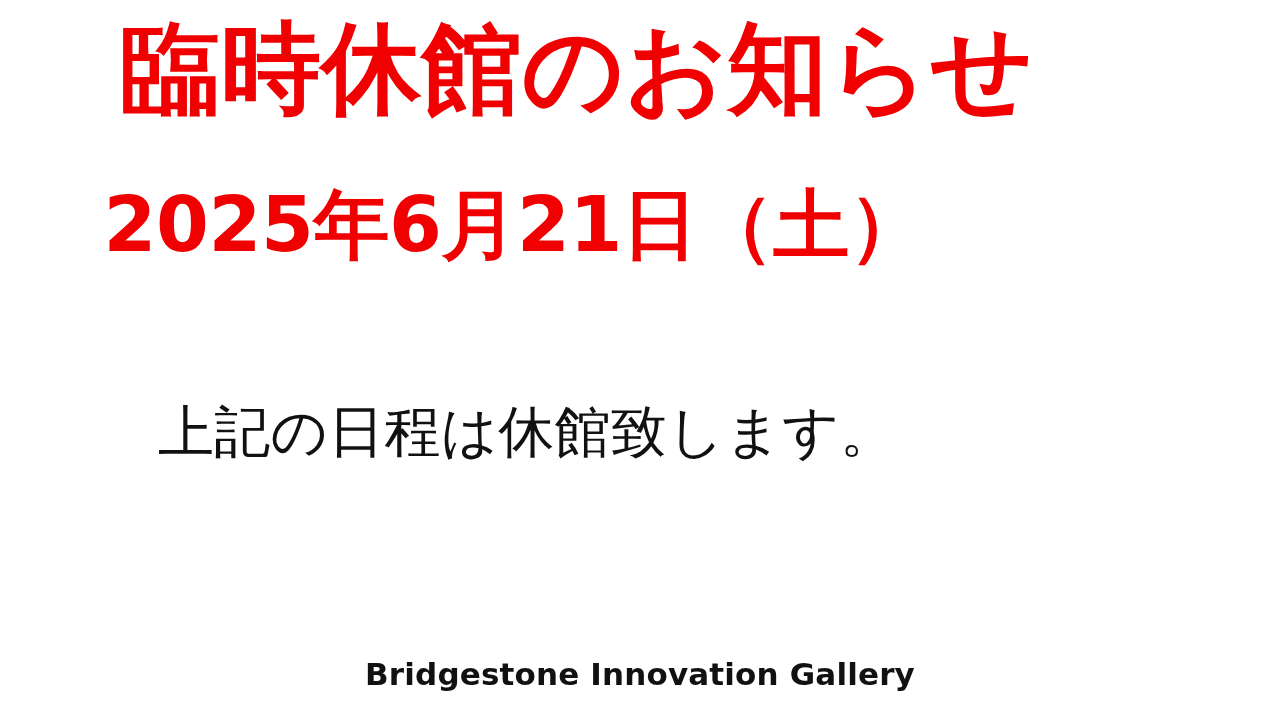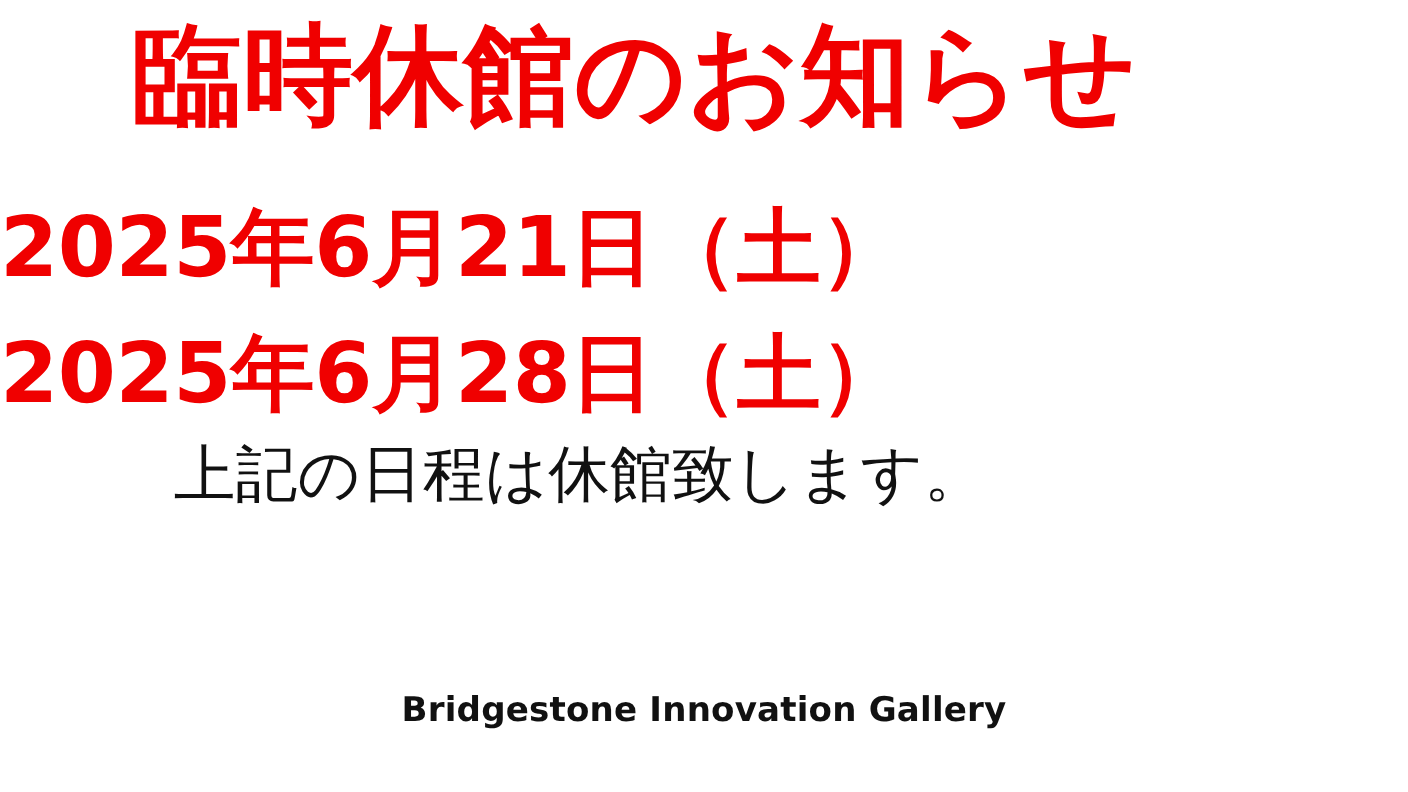--- a/index.html
+++ b/index.html
@@ -39,20 +39,21 @@
     letter-spacing: 0.004em;
     white-space: nowrap;
   }
 
   
   .date-block {
     position: absolute;
     left: 0;
     top: 168px;
     width: 1028px;
+    text-align: center;
   }
 
   .date-line {
     color: #f00000;
     font-family: "DejaVu Sans", "Liberation Sans", sans-serif;
     font-weight: 700;
     font-size: 76px;
     line-height: 1.50;
     letter-spacing: -0.005em;
     white-space: nowrap;
@@ -73,42 +74,41 @@
   }
 
   .body-line {
     white-space: nowrap;
   }
 
   
   .footer-org {
     position: absolute;
     left: 0;
-    top: 627px;
+    top: 656px;
     width: 1280px;
     text-align: center;
     color: #111111;
     font-family: "DejaVu Sans", "Liberation Sans", sans-serif;
     font-weight: 700;
     font-size: 31px;
     line-height: 1.2;
     letter-spacing: 0.005em;
     white-space: nowrap;
   }
 </style>
 </head>
 <body>
 
 <div class="notice-poster">
 
   <div class="notice-title">臨時休館のお知らせ</div>
 
   <div class="date-block">
     <div class="date-line">2025年6月21日（土）</div>
-    <div class="date-line">2025年6月28日（土）</div>
   </div>
 
   <div class="body-block">
     <div class="body-line">上記の日程は休館致します。</div>
   </div>
 
   <div class="footer-org">Bridgestone Innovation Gallery</div>
 
 </div>
 

